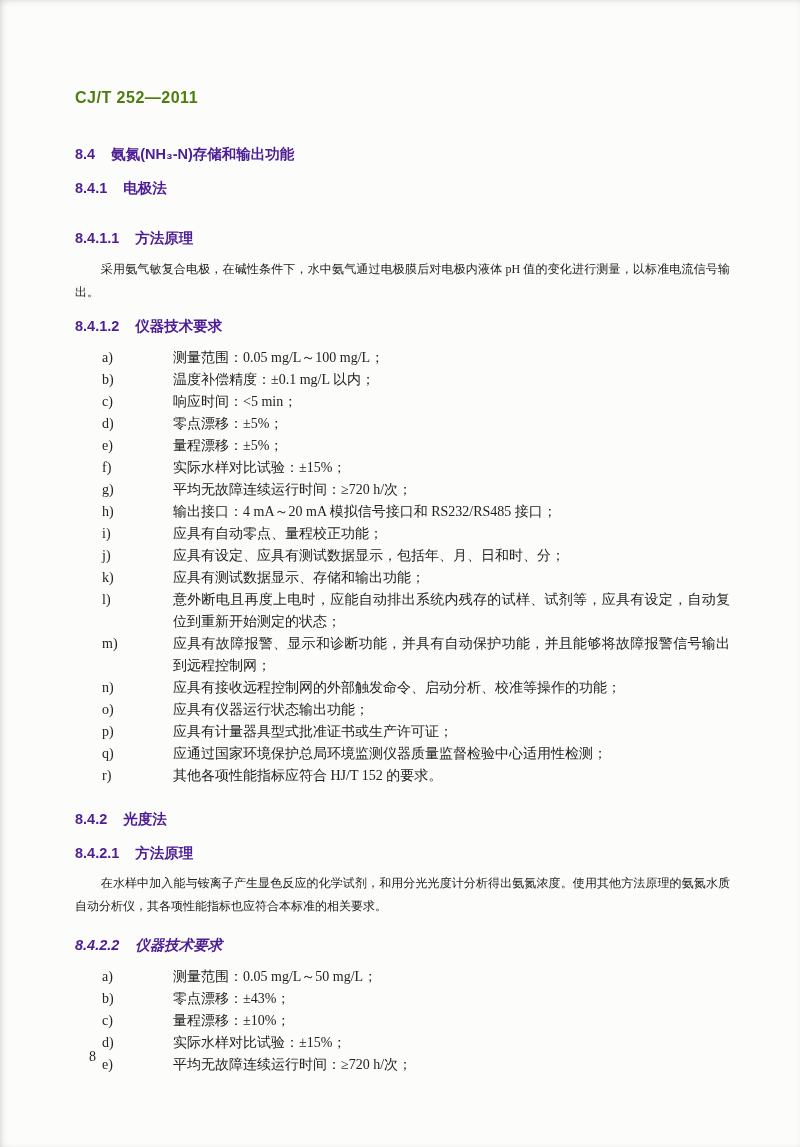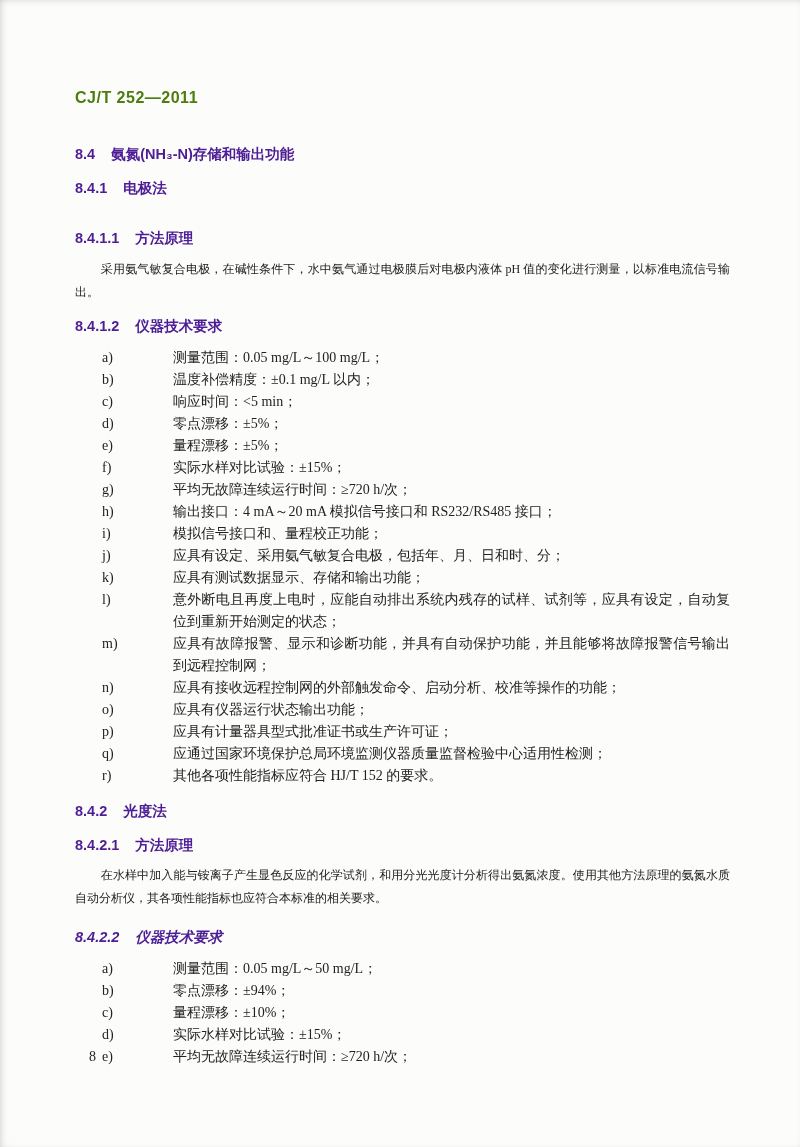--- a/index.html
+++ b/index.html
@@ -27,21 +27,21 @@
   .h {
     font-family:"Liberation Sans","DejaVu Sans",sans-serif;
     font-weight:700; font-size:14.5px; color:#4c1d95;
     line-height:20px; display:flex;
   }
   .h .num { margin-right:16px; white-space:nowrap; }
   .h84   { margin-top:36px; }
   .h841  { margin-top:14px; }
   .h8411 { margin-top:30px;text-align:center; }
   .h8412 { margin-top:12px;align-items:flex-end; }
-  .h842  { margin-top:14px; }
+  .h842  { margin-top:22px; }
   .h8421 { margin-top:14px;align-items:center; }
   .h8422 { margin-top:17px;font-style:italic; }
 
   .para {
     font-size:12px; line-height:23px; text-align:justify;
     text-indent:2.15em; margin-top:10px; color:#222;
   }
   .p1 { margin-top:10px; }
   .p2 { margin-top:9px; }
 
@@ -113,25 +113,25 @@
       <div class="li">
         <span class="lbl">g)</span>
         <span class="txt">平均无故障连续运行时间：≥720 h/次；</span>
       </div>
       <div class="li">
         <span class="lbl">h)</span>
         <span class="txt">输出接口：4 mA～20 mA 模拟信号接口和 RS232/RS485 接口；</span>
       </div>
       <div class="li">
         <span class="lbl">i)</span>
-        <span class="txt">模拟信号接口和、量程校正功能；</span>
+        <span class="txt">应具有自动零点、量程校正功能；</span>
       </div>
       <div class="li">
         <span class="lbl">j)</span>
-        <span class="txt">应具有设定、采用氨气敏复合电极，包括年、月、日和时、分；</span>
+        <span class="txt">应具有设定、应具有测试数据显示，包括年、月、日和时、分；</span>
       </div>
       <div class="li">
         <span class="lbl">k)</span>
         <span class="txt">应具有测试数据显示、存储和输出功能；</span>
       </div>
       <div class="li">
         <span class="lbl">l)</span>
         <span class="txt">意外断电且再度上电时，应能自动排出系统内残存的试样、试剂等，应具有设定，自动复位到重新开始测定的状态；</span>
       </div>
       <div class="li">
@@ -177,21 +177,21 @@
       <span class="ttl">仪器技术要求</span>
     </div>
 
     <div class="list">
       <div class="li">
         <span class="lbl">a)</span>
         <span class="txt">测量范围：0.05 mg/L～50 mg/L；</span>
       </div>
       <div class="li">
         <span class="lbl">b)</span>
-        <span class="txt">零点漂移：±94%；</span>
+        <span class="txt">零点漂移：±43%；</span>
       </div>
       <div class="li">
         <span class="lbl">c)</span>
         <span class="txt">量程漂移：±10%；</span>
       </div>
       <div class="li">
         <span class="lbl">d)</span>
         <span class="txt">实际水样对比试验：±15%；</span>
       </div>
       <div class="li">

